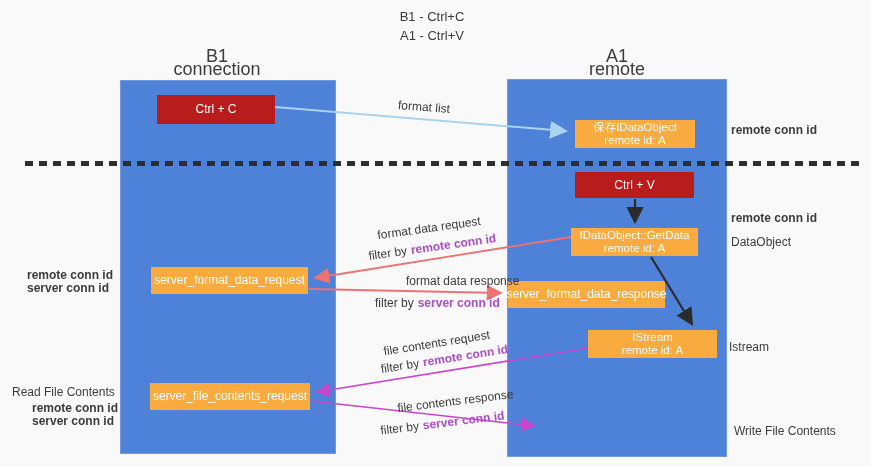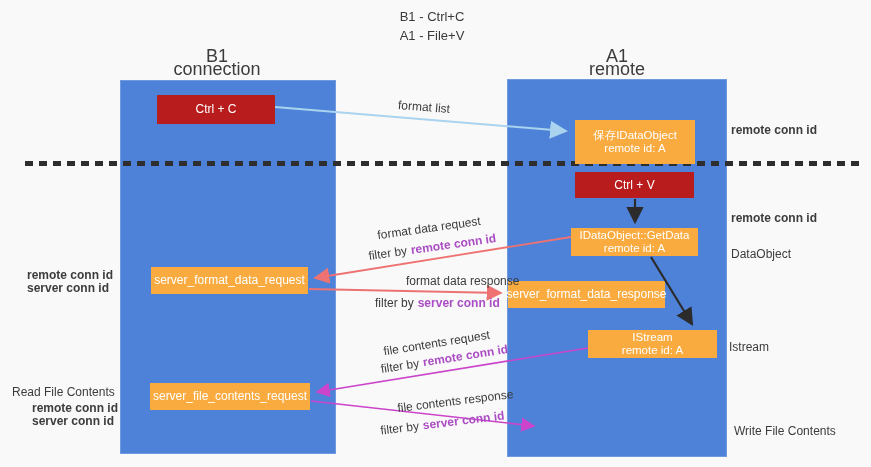--- a/index.html
+++ b/index.html
@@ -48,42 +48,42 @@
   }
   svg.arrows{pointer-events:none;}
 </style>
 </head>
 <body>
 
 <div class="canvas">
 
   <div class="abs title" style="left:322px;top:7px;">
     <div>B1 - Ctrl+C</div>
-    <div>A1 - File+V</div>
+    <div>A1 - Ctrl+V</div>
   </div>
 
   <div class="abs lane-header" style="left:157px;top:50px;">
     <div>B1</div>
     <div>connection</div>
   </div>
   <div class="abs lane-header" style="left:557px;top:50px;">
     <div>A1</div>
     <div>remote</div>
   </div>
 
   <div class="abs lane" style="left:120px;top:80px;width:214px;height:372px;"></div>
   <div class="abs lane" style="left:507px;top:79px;width:218px;height:376px;"></div>
 
   <div class="abs dashed-line" style="left:25px;top:161px;width:838px;"></div>
 
   <div class="abs node green" style="left:157px;top:95px;width:118px;height:29px;">
     <div>Ctrl + C</div>
   </div>
 
-  <div class="abs node orange" style="left:575px;top:120px;width:120px;height:44px;">
+  <div class="abs node orange" style="left:575px;top:120px;width:120px;height:28px;">
     <div class="l2">保存IDataObject</div>
     <div class="l2">remote id: A</div>
   </div>
 
   <div class="abs node green" style="left:575px;top:172px;width:119px;height:26px;">
     <div>Ctrl + V</div>
   </div>
 
   <div class="abs node orange" style="left:571px;top:228px;width:127px;height:28px;">
     <div class="l2">IDataObject::GetData</div>
@@ -149,21 +149,21 @@
     <span class="filter-part">filter by</span><span class="conn-purple">remote conn id</span>
   </div>
 
   <div class="abs flow-label" style="left:397px;top:394px;transform:rotate(-7deg);">file contents response</div>
   <div class="abs flow-label" style="left:380px;top:416px;transform:rotate(-7deg);">
     <span class="filter-part">filter by</span><span class="conn-purple">server conn id</span>
   </div>
 
   <div class="abs side-label conn-purple" style="left:731px;top:123px;">remote conn id</div>
   <div class="abs side-label conn-purple" style="left:731px;top:211px;">remote conn id</div>
-  <div class="abs side-label" style="left:731px;top:247px;">DataObject</div>
+  <div class="abs side-label" style="left:731px;top:235px;">DataObject</div>
   <div class="abs side-label" style="left:729px;top:340px;">Istream</div>
   <div class="abs side-label" style="left:734px;top:424px;">Write File Contents</div>
 
   <div class="abs side-label conn-purple" style="left:27px;top:268px;">remote conn id</div>
   <div class="abs side-label conn-green" style="left:27px;top:281px;">server conn id</div>
   <div class="abs side-label" style="left:12px;top:385px;">Read File Contents</div>
   <div class="abs side-label conn-purple" style="left:32px;top:401px;">remote conn id</div>
   <div class="abs side-label conn-green" style="left:32px;top:414px;">server conn id</div>
 
 </div>

